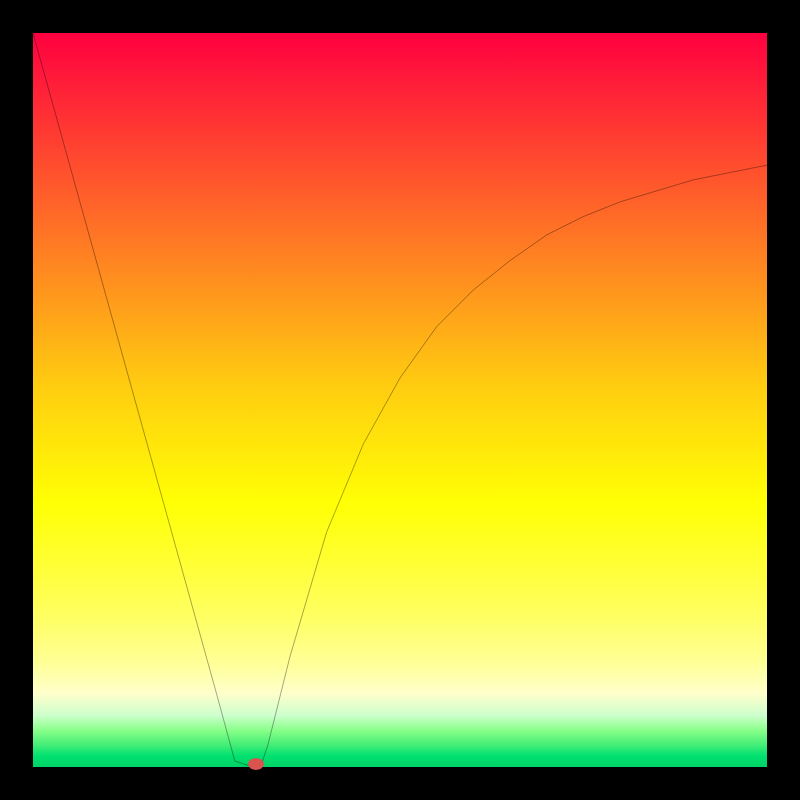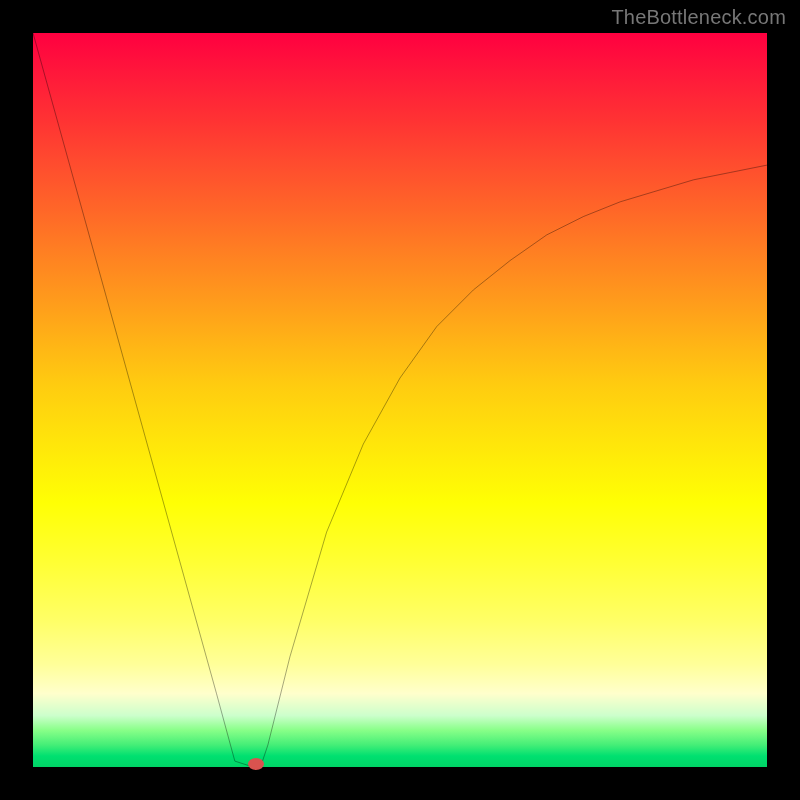--- a/index.html
+++ b/index.html
@@ -74,14 +74,13 @@
 </head>
 <body>
 
 <div class="frame">
   <div class="plot">
     <svg class="curve-svg" viewBox="0 0 100 100" preserveAspectRatio="none">
       <path id="curve-path" fill="none" stroke="#000" stroke-width="0.35" vector-effect="non-scaling-stroke" stroke-linejoin="round" stroke-linecap="round" d="M0.000 0.000 L5.000 18.000 L10.000 36.000 L15.000 54.000 L20.000 72.000 L25.000 90.000 L27.500 99.200 L30.000 100.000 L31.000 100.000 L32.000 97.000 L35.000 85.000 L40.000 68.000 L45.000 56.000 L50.000 47.000 L55.000 40.000 L60.000 35.000 L65.000 31.000 L70.000 27.500 L75.000 25.000 L80.000 23.000 L85.000 21.500 L90.000 20.000 L95.000 19.000 L100.000 18.000"></path>
     </svg>
     <div class="marker" id="min-marker" style="left: 30.4%; top: 99.6%;"></div>
   </div>
-  <div class="watermark">TheBottleneck.com</div>
 </div>
 
 </body></html>

